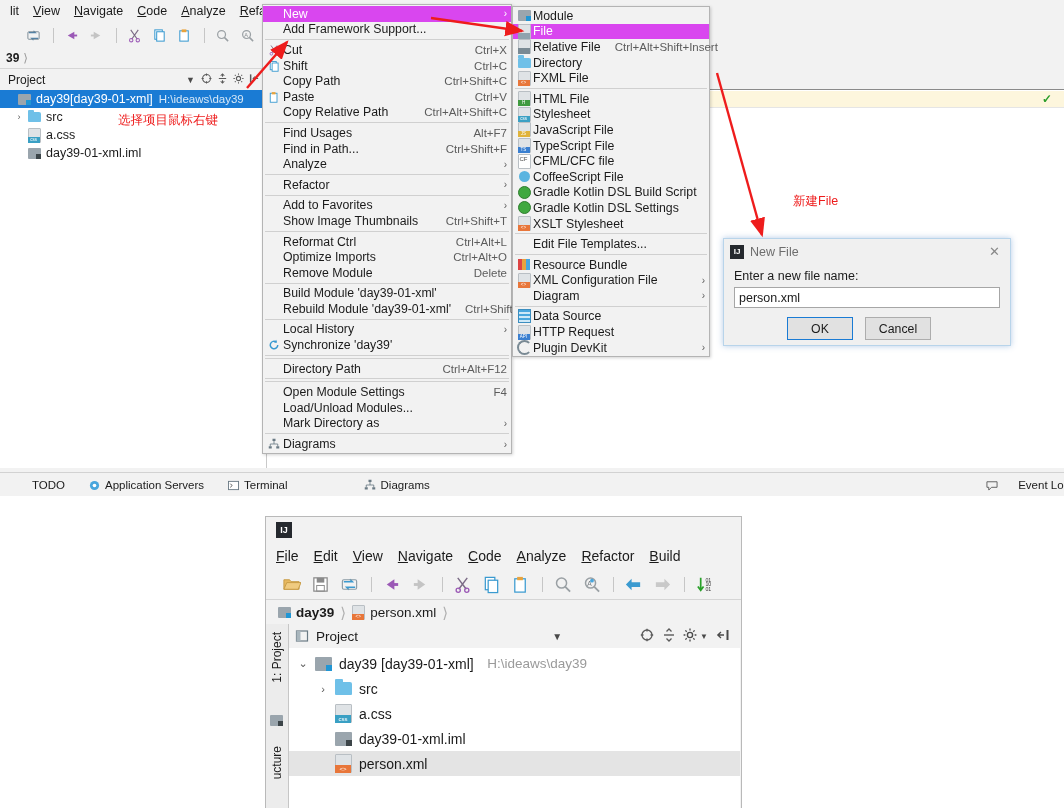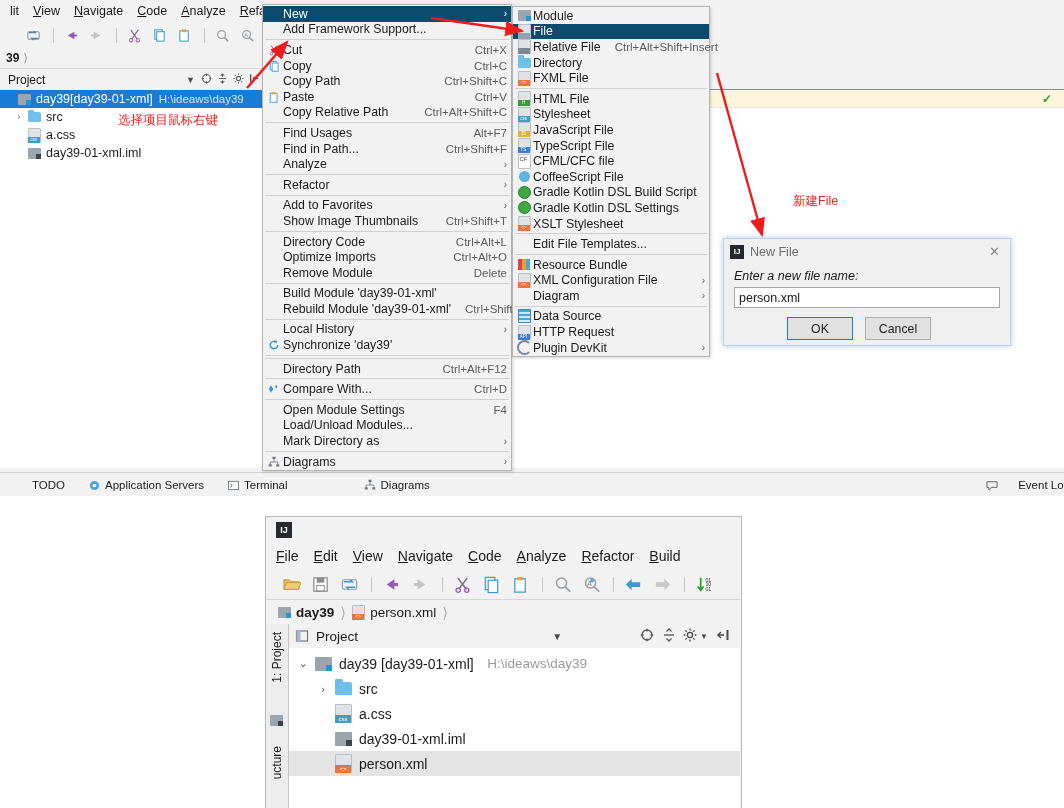--- a/index.html
+++ b/index.html
@@ -121,21 +121,21 @@
     border: 1px solid #b4b4b4;
     box-shadow: 1px 1px 3px rgba(0,0,0,0.18);
     font-size: 12.3px; color: #1b1b1b;
     padding: 1px 0;
     z-index: 40;
   }
   .cm-item {
     height: 15.6px; display: flex; align-items: center;
     padding: 0 4px 0 2px; position: relative;
   }
-  .cm-item.hl { background: #0c4a6e; color: #ffffff; }
+  .cm-item.hl { background: #d946ef; color: #ffffff; }
   .cm-ico { width: 18px; height: 14px; display: inline-flex; align-items: center; justify-content: center; flex: 0 0 18px; }
   .cm-label { flex: 1; white-space: nowrap; }
   .cm-accel { color: #5c5c5c; font-size: 11.5px; margin-left: 14px; white-space: nowrap; }
   .cm-arrow { color: #5c5c5c; font-size: 10px; margin-left: 8px; }
   .cm-item.hl .cm-arrow { color: #ffffff; }
   .cm-sep { height: 1px; background: #d0d0d0; margin: 2px 2px; }
 
   
   #sub-menu {
     position: absolute; left: 512px; top: 6px;
@@ -194,21 +194,21 @@
     height: 25px; display: flex; align-items: center;
     padding: 0 6px; background: #f0f0f0;
   }
   .nf-title-text { font-size: 12.5px; color: #6d6d6d; margin-left: 6px; }
   .nf-close { margin-left: auto; color: #888; font-size: 13px; padding-right: 4px; }
   .nf-logo {
     width: 14px; height: 14px; background: #25292e;
     display: inline-flex; align-items: center; justify-content: center;
     color: #fff; font-size: 8px; font-weight: bold;
   }
-  .nf-prompt { font-size: 12.5px; color: #1b1b1b; padding: 5px 0 4px 10px; font-style: italic; }
+  .nf-prompt { font-size: 12.5px; color: #1b1b1b; padding: 5px 0 4px 10px; }
   .nf-input {
     margin: 0 10px; height: 19px; background: #ffffff;
     border: 1px solid #a6a6a6;
     font-size: 12.5px; color: #1b1b1b;
     display: flex; align-items: center; padding-left: 4px;
   }
   .nf-buttons { display: flex; justify-content: center; gap: 12px; margin-top: 9px; padding-right: 16px; }
   .nf-btn {
     width: 64px; height: 21px; font-size: 12.3px; color: #1b1b1b;
     background: #e1e1e1; border: 1px solid #adadad;
@@ -517,21 +517,21 @@
           <span class="cm-label">Cut</span>
           <span class="cm-accel">Ctrl+X</span>
         </div>
         <div class="cm-item">
           <span class="cm-ico">
             <svg width="12" height="12" viewBox="0 0 16 16">
               <rect x="3" y="2" width="8" height="11" stroke="#3a9ad0" fill="#fff" stroke-width="1.2"></rect>
               <rect x="5.5" y="4" width="8" height="11" stroke="#3a9ad0" fill="#fff" stroke-width="1.2"></rect>
             </svg>
           </span>
-          <span class="cm-label">Copy</span>
+          <span class="cm-label">Shift</span>
           <span class="cm-accel">Ctrl+C</span>
         </div>
         <div class="cm-item">
           <span class="cm-ico"></span>
           <span class="cm-label">Copy Path</span>
           <span class="cm-accel">Ctrl+Shift+C</span>
         </div>
         <div class="cm-item">
           <span class="cm-ico">
             <svg width="12" height="12" viewBox="0 0 16 16">
@@ -576,21 +576,21 @@
           <span class="cm-arrow">›</span>
         </div>
         <div class="cm-item">
           <span class="cm-ico"></span>
           <span class="cm-label">Show Image Thumbnails</span>
           <span class="cm-accel">Ctrl+Shift+T</span>
         </div>
         <div class="cm-sep"></div>
         <div class="cm-item">
           <span class="cm-ico"></span>
-          <span class="cm-label">Directory Code</span>
+          <span class="cm-label">Reformat Ctrl</span>
           <span class="cm-accel">Ctrl+Alt+L</span>
         </div>
         <div class="cm-item">
           <span class="cm-ico"></span>
           <span class="cm-label">Optimize Imports</span>
           <span class="cm-accel">Ctrl+Alt+O</span>
         </div>
         <div class="cm-item">
           <span class="cm-ico"></span>
           <span class="cm-label">Remove Module</span>
@@ -622,30 +622,20 @@
           <span class="cm-label">Synchronize 'day39'</span>
         </div>
         <div class="cm-sep"></div>
         <div class="cm-sep"></div>
         <div class="cm-item">
           <span class="cm-ico"></span>
           <span class="cm-label">Directory Path</span>
           <span class="cm-accel">Ctrl+Alt+F12</span>
         </div>
         <div class="cm-sep"></div>
-        <div class="cm-item">
-          <span class="cm-ico">
-            <svg width="12" height="12" viewBox="0 0 16 16">
-              <path d="M4 3 L7 8 L4 13 L1 8 Z" fill="#3a9ad0"></path>
-              <path d="M11 2 L12.5 5 L11 8 L9.5 5 Z" fill="#3a9ad0"></path>
-            </svg>
-          </span>
-          <span class="cm-label">Compare With...</span>
-          <span class="cm-accel">Ctrl+D</span>
-        </div>
         <div class="cm-sep"></div>
         <div class="cm-item">
           <span class="cm-ico"></span>
           <span class="cm-label">Open Module Settings</span>
           <span class="cm-accel">F4</span>
         </div>
         <div class="cm-item">
           <span class="cm-ico"></span>
           <span class="cm-label">Load/Unload Modules...</span>
         </div>

